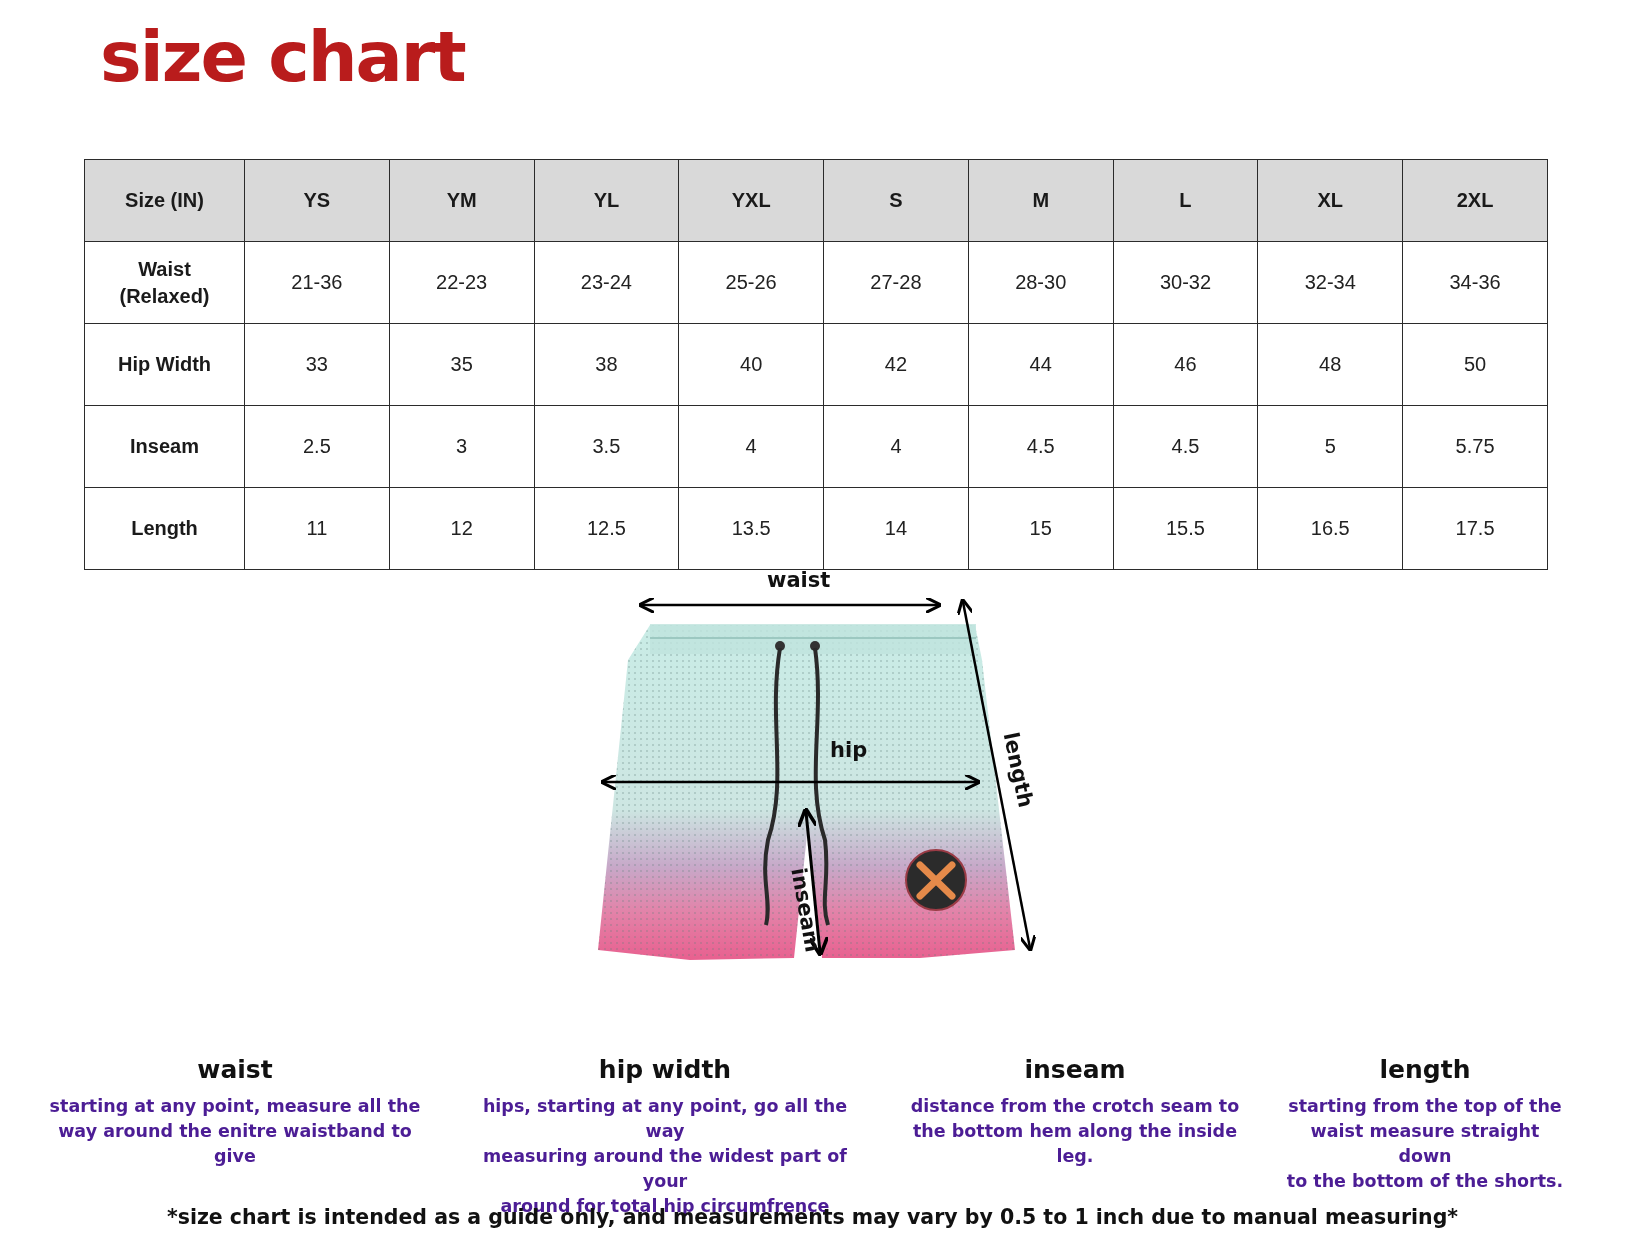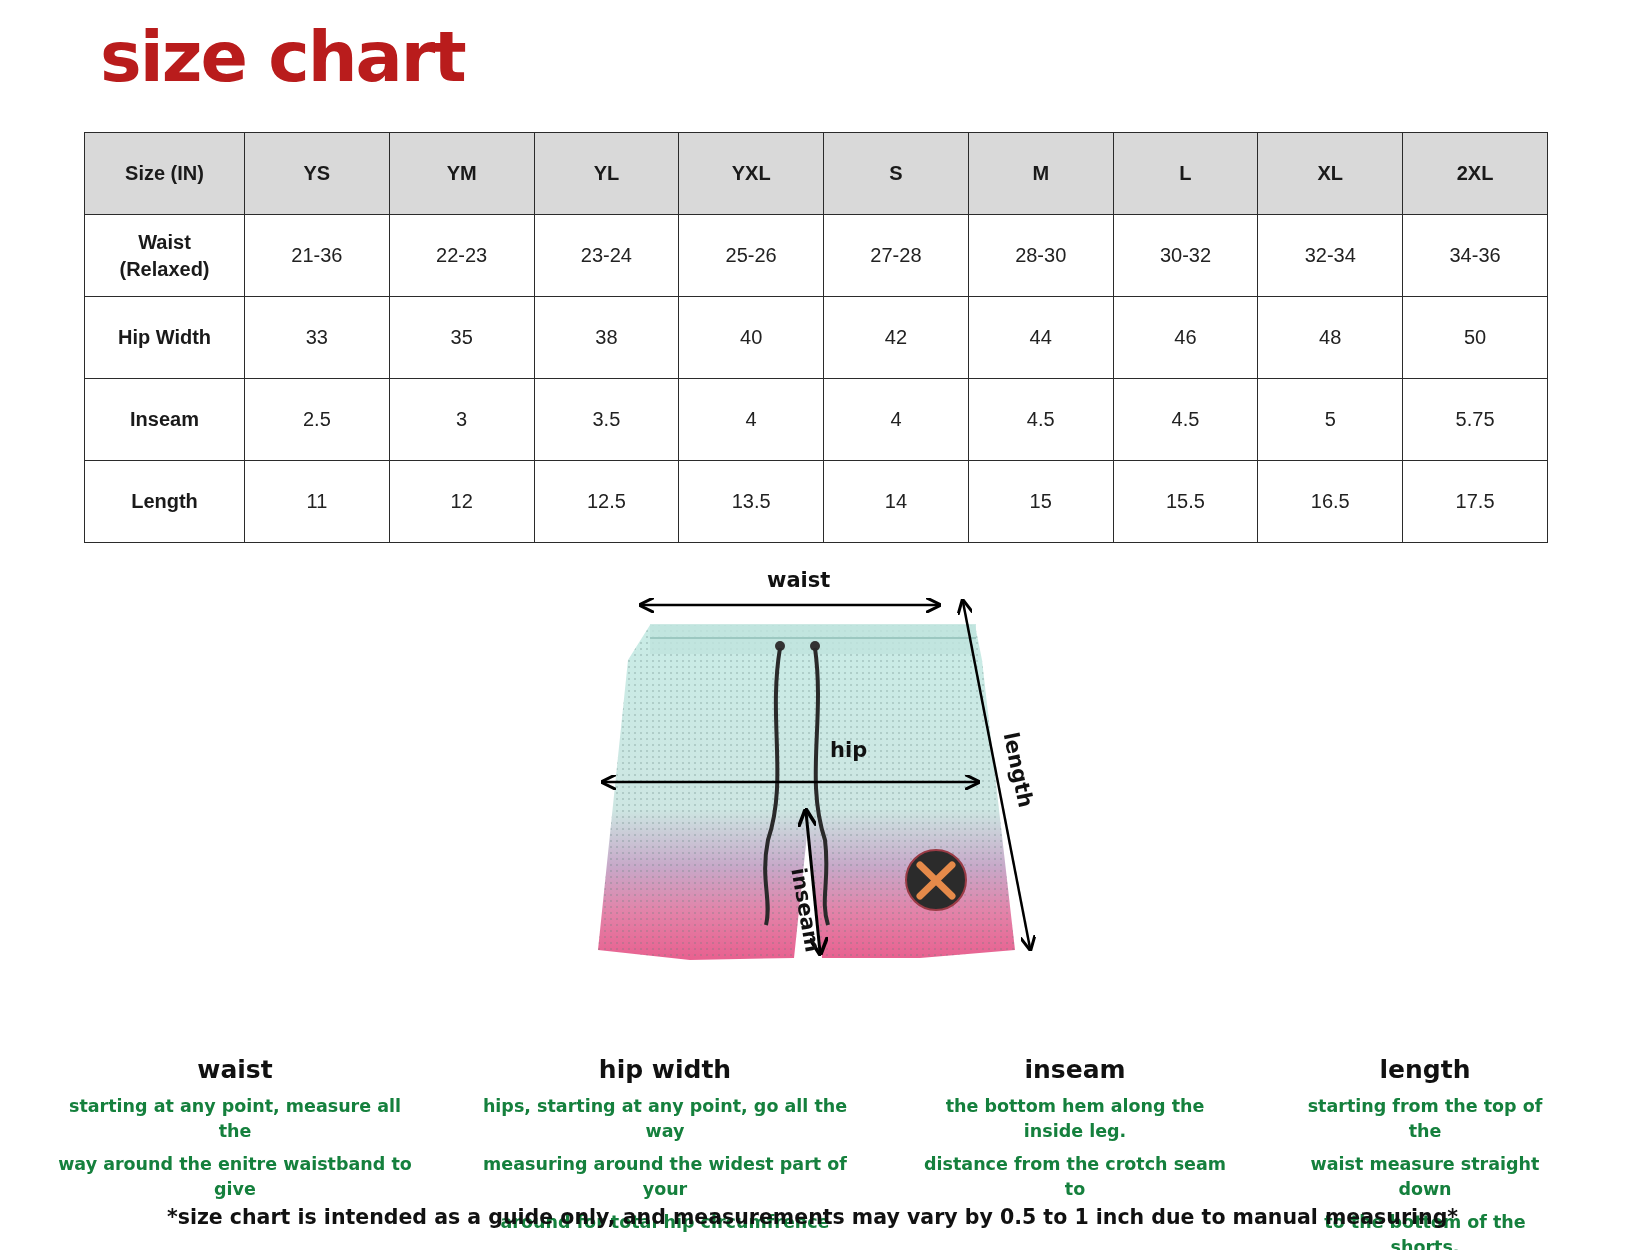--- a/index.html
+++ b/index.html
@@ -1,32 +1,32 @@
 <!DOCTYPE html>
 <html><head>
 <meta charset="utf-8">
 <style>
   html, body { margin:0; padding:0; background:#ffffff; }
   body { width:1625px; height:1250px; position:relative; overflow:hidden;
          font-family:"DejaVu Sans", sans-serif; color:#111; }
   .title { position:absolute; left:100px; top:22px; font-size:70px; font-weight:bold;
            letter-spacing:-2px; line-height:1; color:#b91c1c; }
-  table.sizes { position:absolute; left:84px; top:132px; width:1464px;
+  table.sizes { position:absolute; left:84px; top:159px; width:1464px;
                 border-collapse:collapse; table-layout:fixed;
                 font-family:"Liberation Sans", sans-serif; }
   table.sizes td, table.sizes th { border:1.5px solid #2b2b2b; text-align:center;
                 vertical-align:middle; height:81px; padding:0; font-size:20px; color:#222; }
   table.sizes thead th { background:#d9d9d9; font-weight:bold; color:#1a1a1a; }
   table.sizes td.rowhead { font-weight:bold; color:#1a1a1a; line-height:1.35; }
   col.c0 { width:160px; }
   .figure { position:absolute; left:590px; top:580px; width:490px; height:430px; }
   .lbl { position:absolute; font-weight:bold; font-size:21px; color:#111; }
   .desc { position:absolute; top:1055px; text-align:center; }
   .desc h3 { margin:0 0 10px 0; font-size:25px; font-weight:bold; color:#111; }
-  .desc p { margin:8px; font-size:17.5px; font-weight:bold; line-height:25px; color:#15803d; }
+  .desc p { margin:0; font-size:17.5px; font-weight:bold; line-height:25px; color:#4c1d95; }
   .disclaimer { position:absolute; left:0; width:1625px; top:1205px; text-align:center;
                 font-size:20.5px; font-weight:bold; color:#111; }
 </style>
 </head>
 <body>
 
 <div class="title">size chart</div>
 
 <table class="sizes">
   <colgroup>
@@ -156,22 +156,22 @@
   <p>way around the enitre waistband to give</p>
 </div>
 <div class="desc" style="left:465px;width:400px;">
   <h3>hip width</h3>
   <p>hips, starting at any point, go all the way</p>
   <p>measuring around the widest part of your</p>
   <p>around for total hip circumfrence</p>
 </div>
 <div class="desc" style="left:905px;width:340px;">
   <h3>inseam</h3>
+  <p>distance from the crotch seam to</p>
   <p>the bottom hem along the inside leg.</p>
-  <p>distance from the crotch seam to</p>
 </div>
 <div class="desc" style="left:1285px;width:280px;">
   <h3>length</h3>
   <p>starting from the top of the</p>
   <p>waist measure straight down</p>
   <p>to  the bottom of the shorts.</p>
 </div>
 
 <div class="disclaimer">*size chart is intended as a guide only, and measurements may vary by 0.5 to 1 inch due to manual measuring*</div>
 

